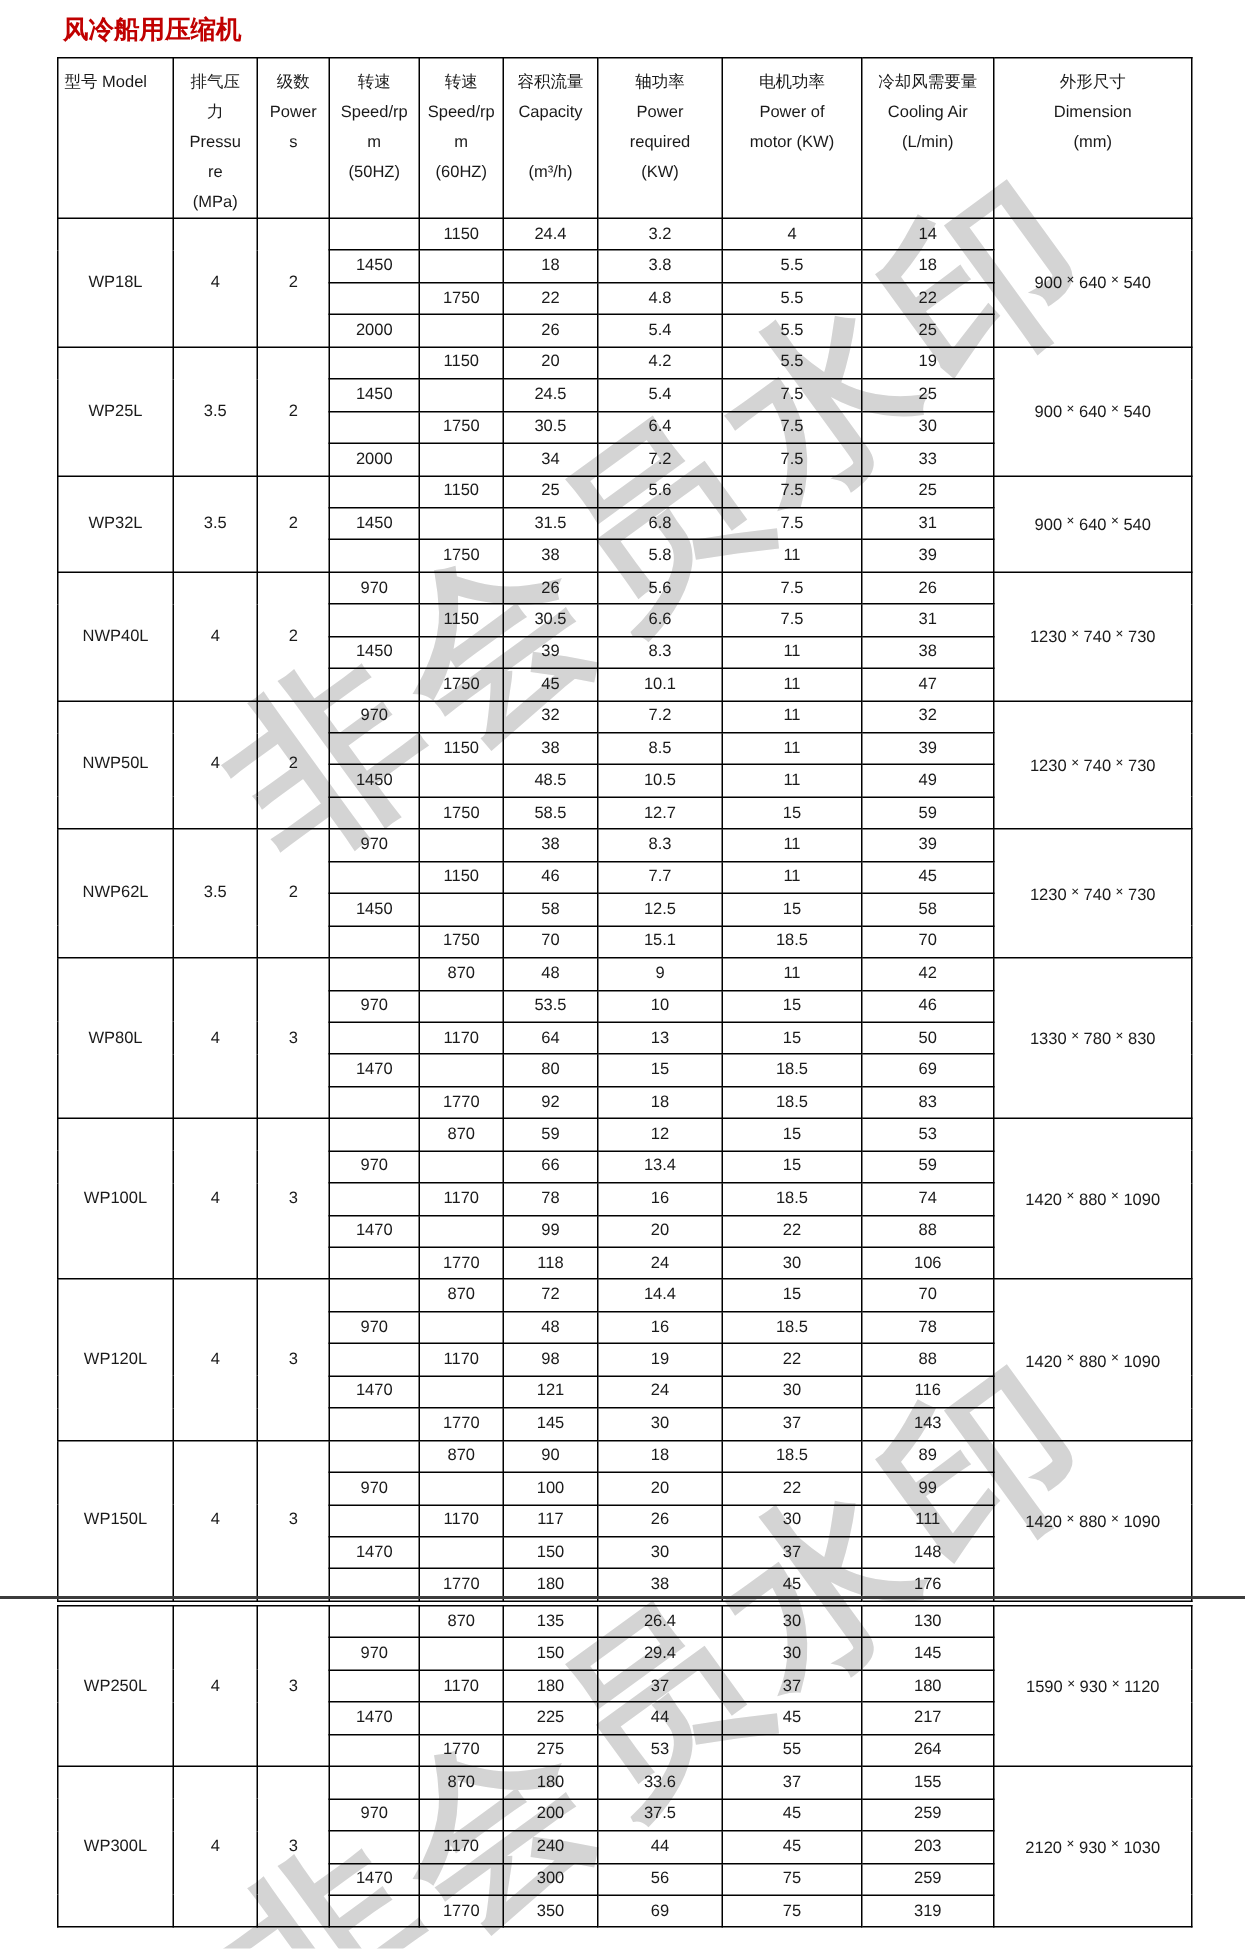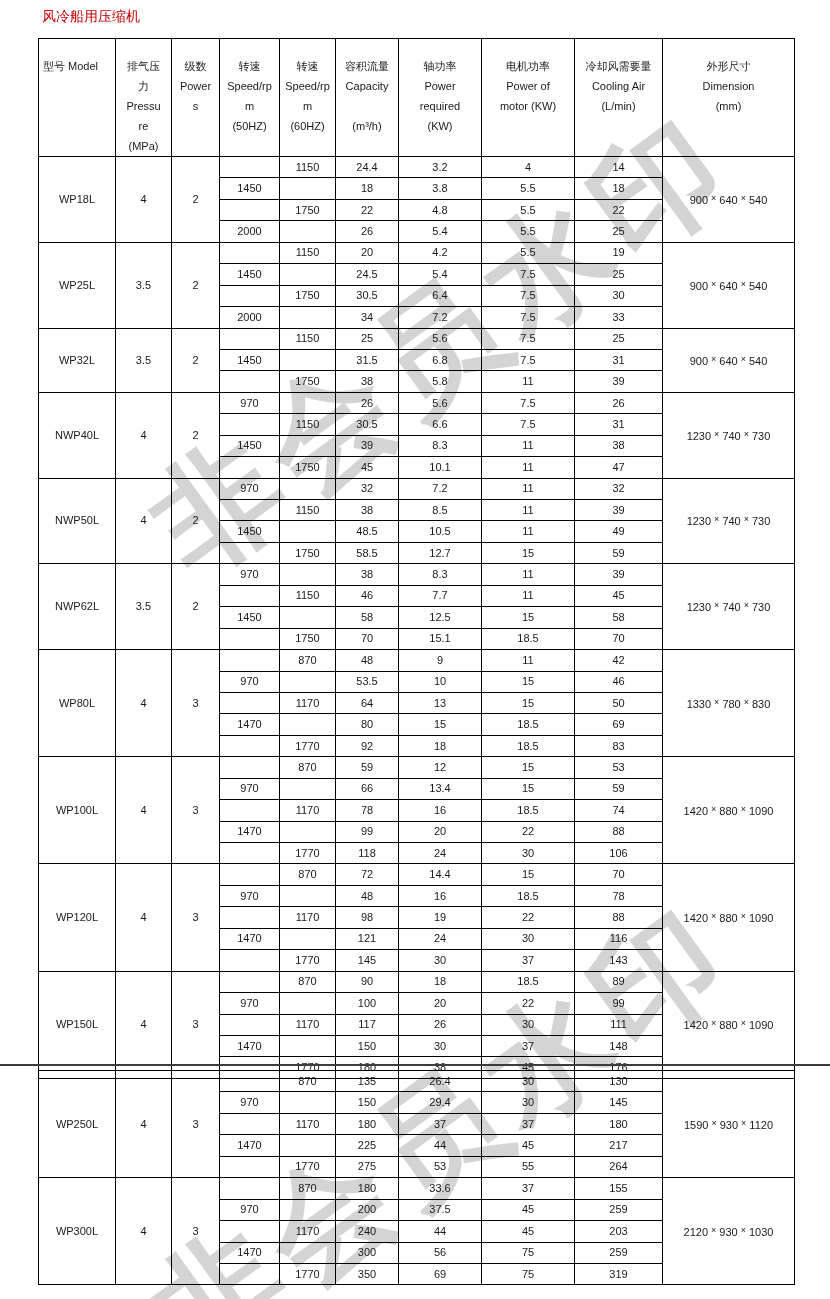--- a/index.html
+++ b/index.html
@@ -6,21 +6,21 @@
   body {
     width: 830px; height: 1299px;
     background: #ffffff;
     font-family: "Liberation Sans", sans-serif;
     position: relative;
     overflow: hidden;
     color: #1a1a1a;
   }
   .page-title {
     position: absolute; left: 42px; top: 8px;
-    font-size: 14px; font-weight: normal;
+    font-size: 17px; font-weight: bold;
     z-index: 3;
   }
   .watermark {
     position: absolute;
     font-size: 125px; font-weight: bold;
     letter-spacing: 10px; white-space: nowrap;
     transform: rotate(-36deg);
     z-index: 0;
     pointer-events: none;
   }
@@ -42,21 +42,21 @@
     overflow: hidden;
     padding: 0;
   }
   .spec th {
     height: 100px;
     vertical-align: top;
     text-align: center;
     font-weight: normal;
     white-space: pre-line;
     line-height: 20px;
-    padding-top: 17px;
+    padding-top: 6px;
   }
   .spec th.first { text-align: left; padding-left: 4px; }
   .spec td {
     height: 20.45px;
     text-align: center;
     vertical-align: middle;
     line-height: 13px;
   }
   .xmark { font-size: 9px; vertical-align: 3px; padding: 0 3px; }
   .section-divider {

